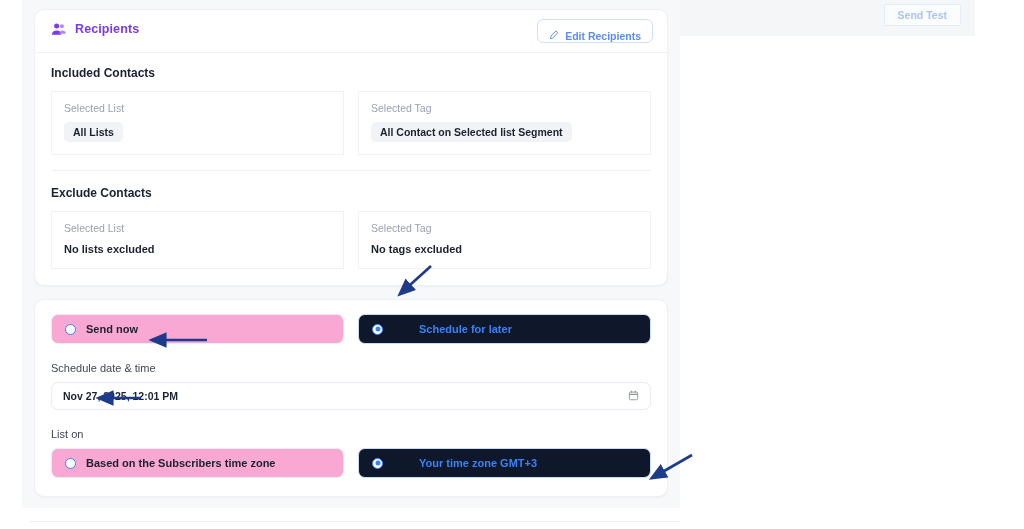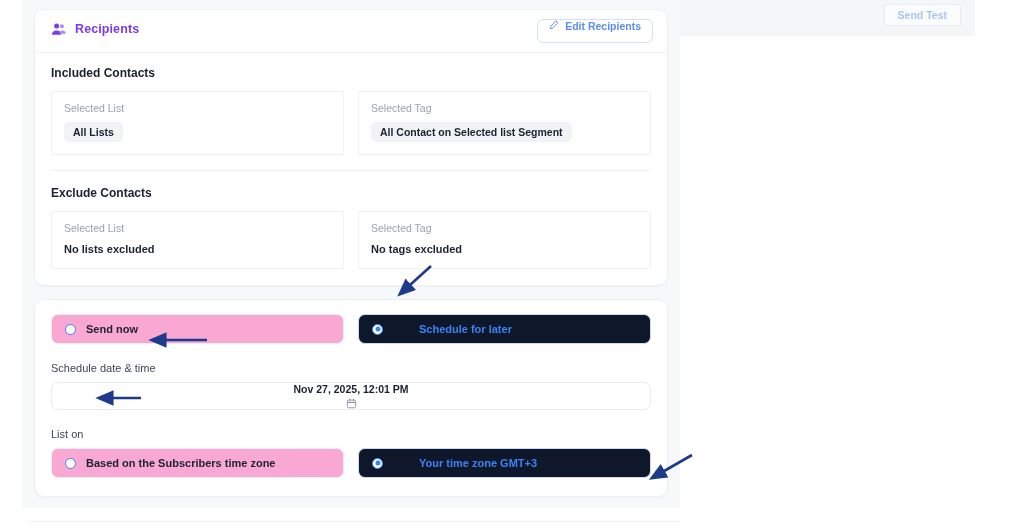--- a/index.html
+++ b/index.html
@@ -29,21 +29,21 @@
   
   .recipients-card { margin-top: 9px; }
   .card-head {
     height: 43px; display: flex; align-items: center; justify-content: space-between;
     padding: 0 14px 0 16px; border-bottom: 1px solid #f0f2f6;
   }
   .head-left { display: flex; gap: 9px; }
   .head-title { color: #7c3aed; font-size: 12.5px; font-weight: 700; letter-spacing: .1px; }
   .icon-users { display: block; }
   .btn-edit {
-    display: flex; align-items: flex-start; gap: 6px;
+    display: flex; align-items: flex-end; gap: 6px;
     height: 24px; padding: 0 11px;
     border: 1px solid #cfe0fb; border-radius: 6px;
     background: #ffffff; color: #5b8def;
     font-size: 10.5px; font-weight: 700; font-family: inherit;
     cursor: pointer; white-space: nowrap;
   }
 
   .card-body { padding: 13px 16px 16px; }
   .section-title {
     font-size: 12px; font-weight: 700; color: #1b2130; margin-bottom: 11px;
@@ -87,21 +87,21 @@
   .radio.on::after {
     content: ""; position: absolute; left: 50%; top: 50%;
     width: 5px; height: 5px; border-radius: 50%; background: #3b82f6;
     transform: translate(-50%,-50%);
   }
 
   .field-label { font-size: 11px; color: #3f4654; margin: 18px 0 8px; }
   .date-input {
     height: 28px; display: flex; align-items: center; justify-content: space-between;
     padding: 0 11px; border: 1px solid #e9ecf2; border-radius: 7px;
-    background: #fff; cursor: pointer; flex-direction: column;
+    background: #fff; cursor: pointer;
   }
   .date-text { font-size: 10.5px; font-weight: 700; color: #1b2130; }
 
   
   .right-pane {
     position: absolute; left: 680px; top: 0; width: 295px; height: 36px;
     background: #f5f6f8;
   }
   .btn-sendtest {
     position: absolute; right: 14px; top: 4px;

